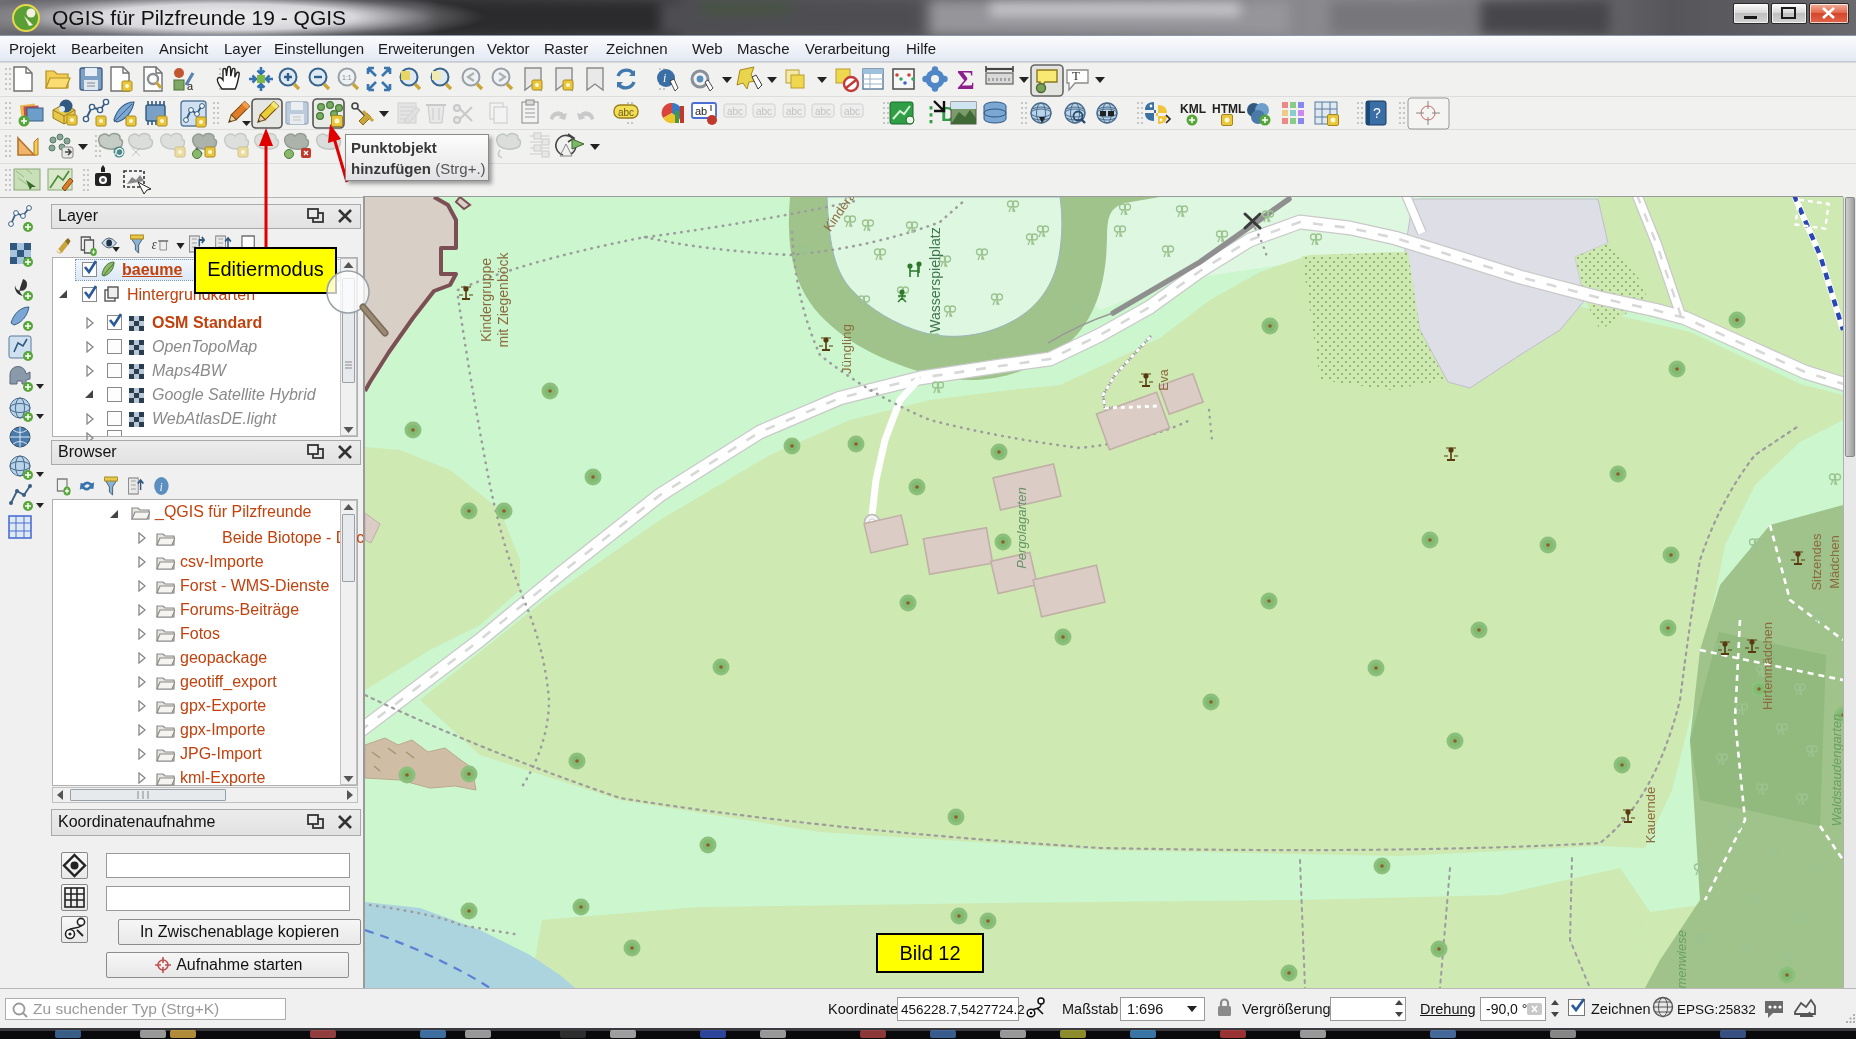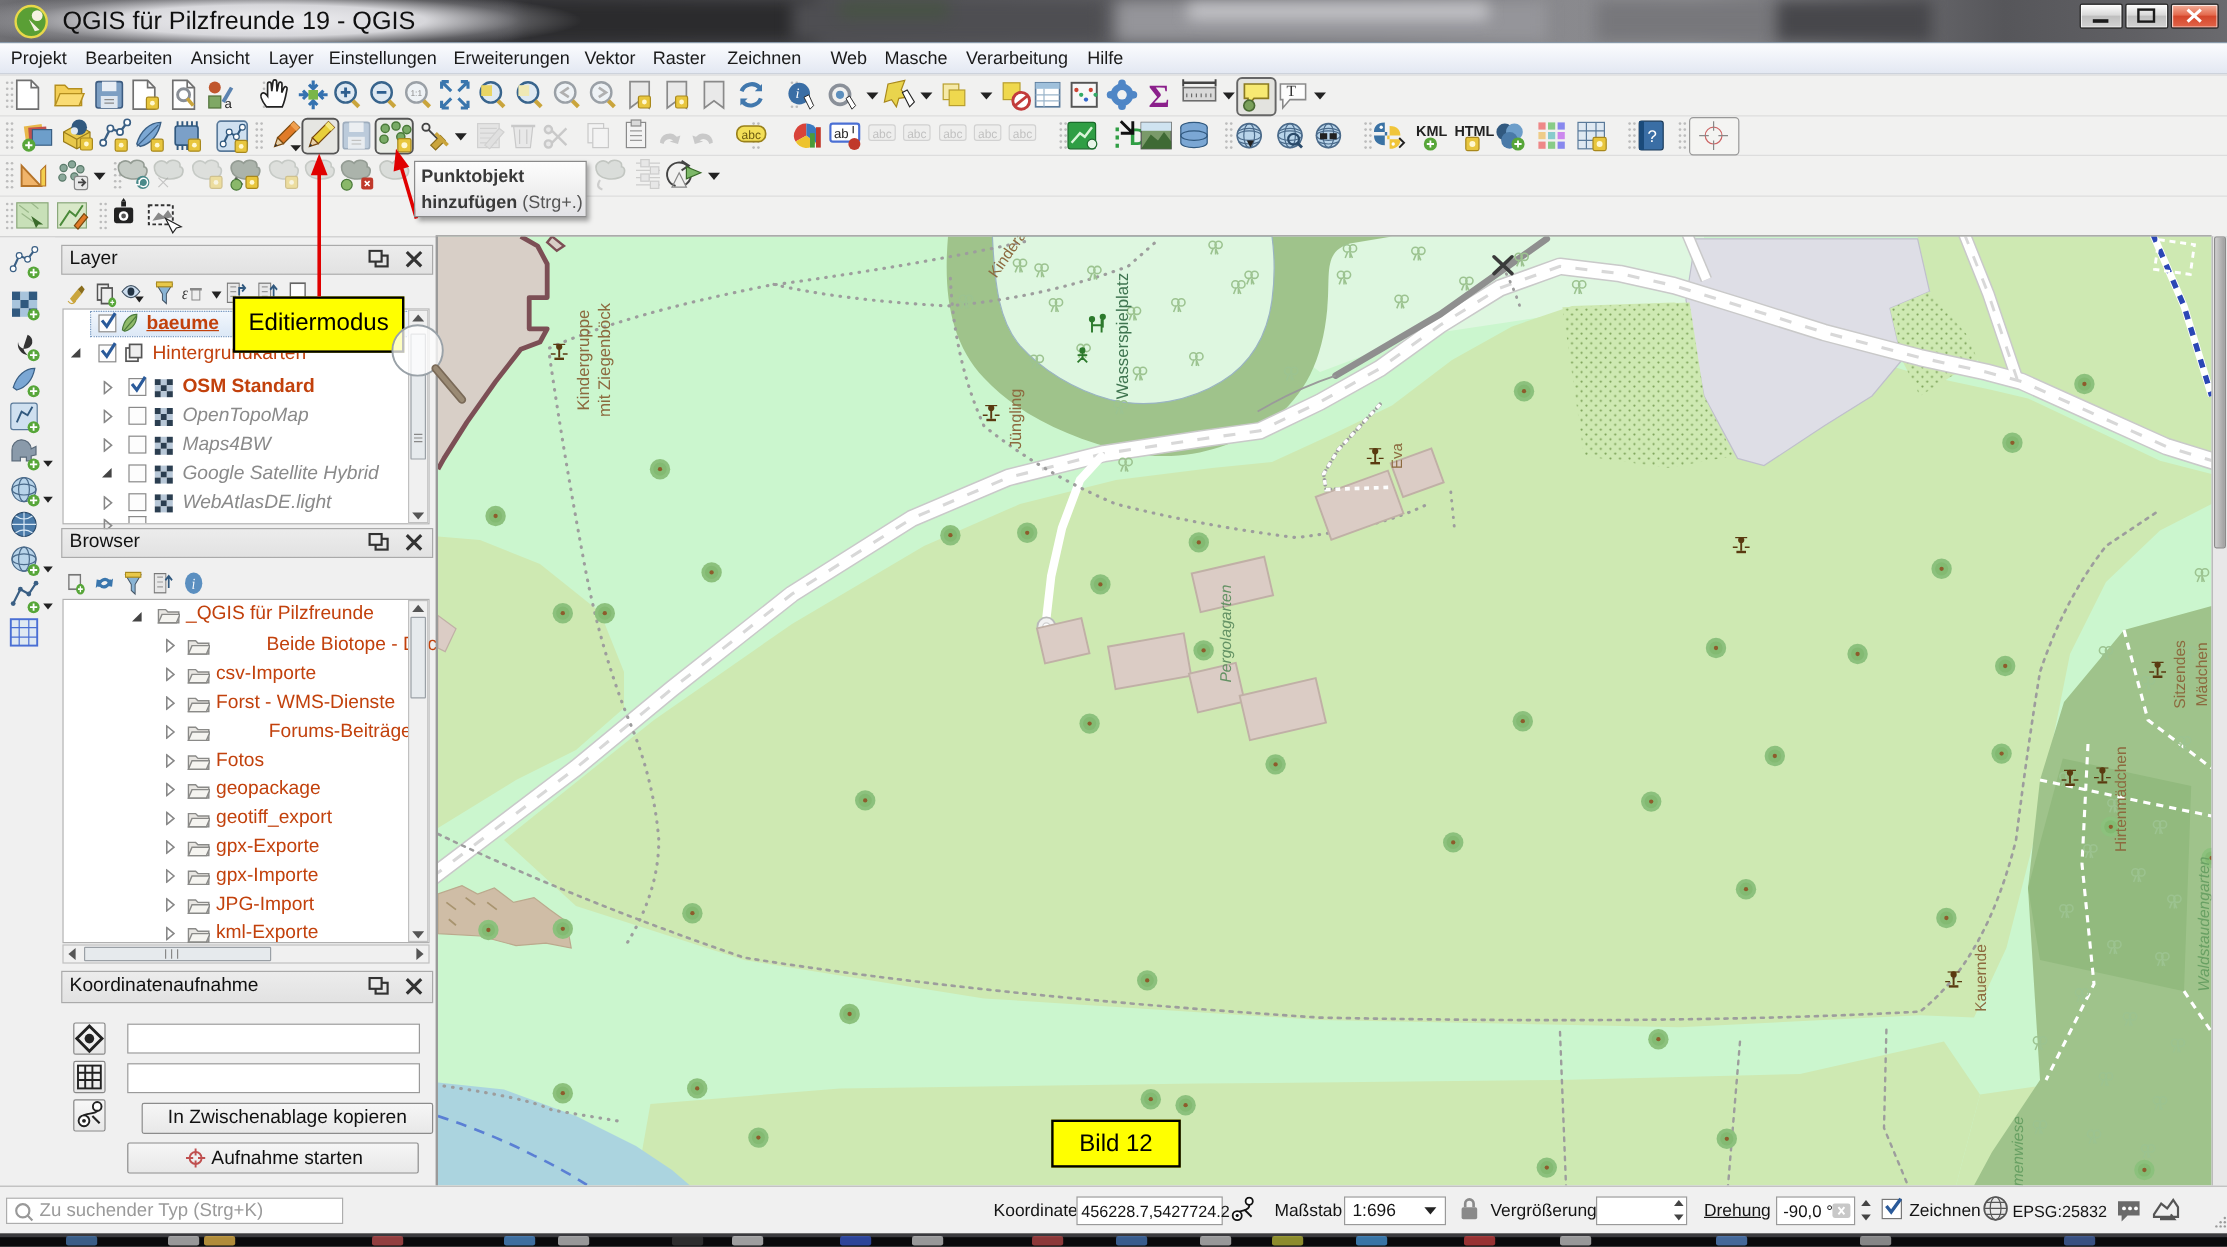--- a/index.html
+++ b/index.html
@@ -944,21 +944,21 @@
       <path d="M1 14 l3 -7 h15 l-3 7 z" fill="#f5f4f0" stroke="#8a8a88" stroke-width="1.2"></path>
     </svg>
 <div class="titem" style="left:180px;top:577px;">Forst - WMS-Dienste</div>
 <svg class="abs" style="left:137px;top:604px;" width="10" height="12">
       <path d="M2 1 l6 5 l-6 5 z" fill="none" stroke="#888" stroke-width="1.3"></path>
     </svg>
 <svg class="abs" style="left:156px;top:603px;" width="19" height="16">
       <path d="M1 3 h6 l2 2 h9 v9 h-17 z" fill="#e8e6e2" stroke="#8a8a88" stroke-width="1.2"></path>
       <path d="M1 14 l3 -7 h15 l-3 7 z" fill="#f5f4f0" stroke="#8a8a88" stroke-width="1.2"></path>
     </svg>
-<div class="titem" style="left:180px;top:601px;margin-left:44px;">Forums-Beiträge</div>
+<div class="titem" style="left:180px;top:601px;">Forums-Beiträge</div>
 <svg class="abs" style="left:137px;top:628px;" width="10" height="12">
       <path d="M2 1 l6 5 l-6 5 z" fill="none" stroke="#888" stroke-width="1.3"></path>
     </svg>
 <svg class="abs" style="left:156px;top:627px;" width="19" height="16">
       <path d="M1 3 h6 l2 2 h9 v9 h-17 z" fill="#e8e6e2" stroke="#8a8a88" stroke-width="1.2"></path>
       <path d="M1 14 l3 -7 h15 l-3 7 z" fill="#f5f4f0" stroke="#8a8a88" stroke-width="1.2"></path>
     </svg>
 <div class="titem" style="left:180px;top:625px;">Fotos</div>
 <svg class="abs" style="left:137px;top:652px;" width="10" height="12">
       <path d="M2 1 l6 5 l-6 5 z" fill="none" stroke="#888" stroke-width="1.3"></path>

